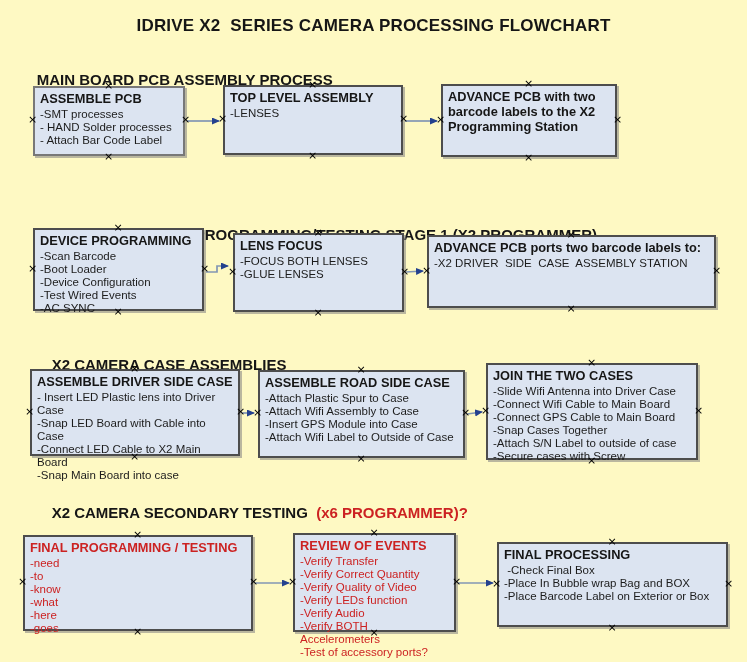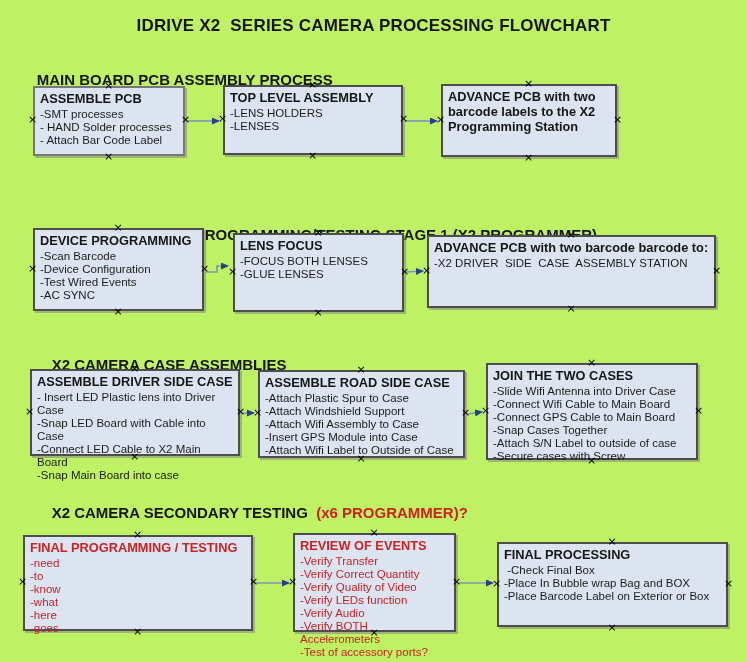--- a/index.html
+++ b/index.html
@@ -1,17 +1,17 @@
 <!DOCTYPE html>
 <html><head>
 <meta charset="utf-8">
 <style>
   html,body{margin:0;padding:0;background:#fff;}
   .canvas{
-    position:relative;width:747px;height:662px;background:#bef264;overflow:hidden;
+    position:relative;width:747px;height:662px;background:#fef9c3;overflow:hidden;
     font-family:"Liberation Sans",sans-serif;color:#111;
   }
   .page-title{
     position:absolute;top:16px;left:0;width:100%;text-align:center;
     font-size:17px;font-weight:bold;letter-spacing:.2px;white-space:pre-wrap;color:#161616;
   }
   .sheader{
     position:absolute;font-size:15px;font-weight:bold;white-space:pre-wrap;color:#161616;
   }
   #sh1{left:20px;top:54px}
@@ -90,57 +90,57 @@
     <div class="bitem">-SMT processes</div>
     <div class="bitem">- HAND Solder processes</div>
     <div class="bitem">- Attach Bar Code Label</div>
   <span class="cp cp-t">×</span>
       <span class="cp cp-b">×</span>
       <span class="cp cp-l">×</span>
       <span class="cp cp-r">×</span>
     </div>
   <div class="fbox" id="box-r1b">
     <div class="btitle">TOP LEVEL ASSEMBLY</div>
-    <div class="bitem">-LENS HOLDERS</div>
     <div class="bitem">-LENSES</div>
   <span class="cp cp-t">×</span>
       <span class="cp cp-b">×</span>
       <span class="cp cp-l">×</span>
       <span class="cp cp-r">×</span>
     </div>
   <div class="fbox" id="box-r1c">
     <div class="btitle">ADVANCE PCB with two barcode labels to the X2 Programming Station</div>
   <span class="cp cp-t">×</span>
       <span class="cp cp-b">×</span>
       <span class="cp cp-l">×</span>
       <span class="cp cp-r">×</span>
     </div>
 
   <div class="fbox" id="box-r2a">
     <div class="btitle">DEVICE PROGRAMMING</div>
     <div class="bitem">-Scan Barcode</div>
+    <div class="bitem">-Boot Loader</div>
     <div class="bitem">-Device Configuration</div>
     <div class="bitem">-Test Wired Events</div>
     <div class="bitem">-AC SYNC</div>
   <span class="cp cp-t">×</span>
       <span class="cp cp-b">×</span>
       <span class="cp cp-l">×</span>
       <span class="cp cp-r">×</span>
     </div>
   <div class="fbox" id="box-r2b">
     <div class="btitle">LENS FOCUS</div>
     <div class="bitem">-FOCUS BOTH LENSES</div>
     <div class="bitem">-GLUE LENSES</div>
   <span class="cp cp-t">×</span>
       <span class="cp cp-b">×</span>
       <span class="cp cp-l">×</span>
       <span class="cp cp-r">×</span>
     </div>
   <div class="fbox" id="box-r2c">
-    <div class="btitle">ADVANCE PCB with two barcode barcode to:</div>
+    <div class="btitle">ADVANCE PCB ports two barcode labels to:</div>
     <div class="bitem">-X2 DRIVER  SIDE  CASE  ASSEMBLY STATION</div>
   <span class="cp cp-t">×</span>
       <span class="cp cp-b">×</span>
       <span class="cp cp-l">×</span>
       <span class="cp cp-r">×</span>
     </div>
 
   <div class="fbox" id="box-r3a">
     <div class="btitle">ASSEMBLE DRIVER SIDE CASE</div>
     <div class="bitem">- Insert LED Plastic lens into Driver Case</div>
@@ -148,21 +148,20 @@
     <div class="bitem">-Connect LED Cable to X2 Main Board</div>
     <div class="bitem">-Snap Main Board into case</div>
   <span class="cp cp-t">×</span>
       <span class="cp cp-b">×</span>
       <span class="cp cp-l">×</span>
       <span class="cp cp-r">×</span>
     </div>
   <div class="fbox" id="box-r3b">
     <div class="btitle">ASSEMBLE ROAD SIDE CASE</div>
     <div class="bitem">-Attach Plastic Spur to Case</div>
-    <div class="bitem">-Attach Windshield Support</div>
     <div class="bitem">-Attach Wifi Assembly to Case</div>
     <div class="bitem">-Insert GPS Module into Case</div>
     <div class="bitem">-Attach Wifi Label to Outside of Case</div>
   <span class="cp cp-t">×</span>
       <span class="cp cp-b">×</span>
       <span class="cp cp-l">×</span>
       <span class="cp cp-r">×</span>
     </div>
   <div class="fbox" id="box-r3c">
     <div class="btitle">JOIN THE TWO CASES</div>

